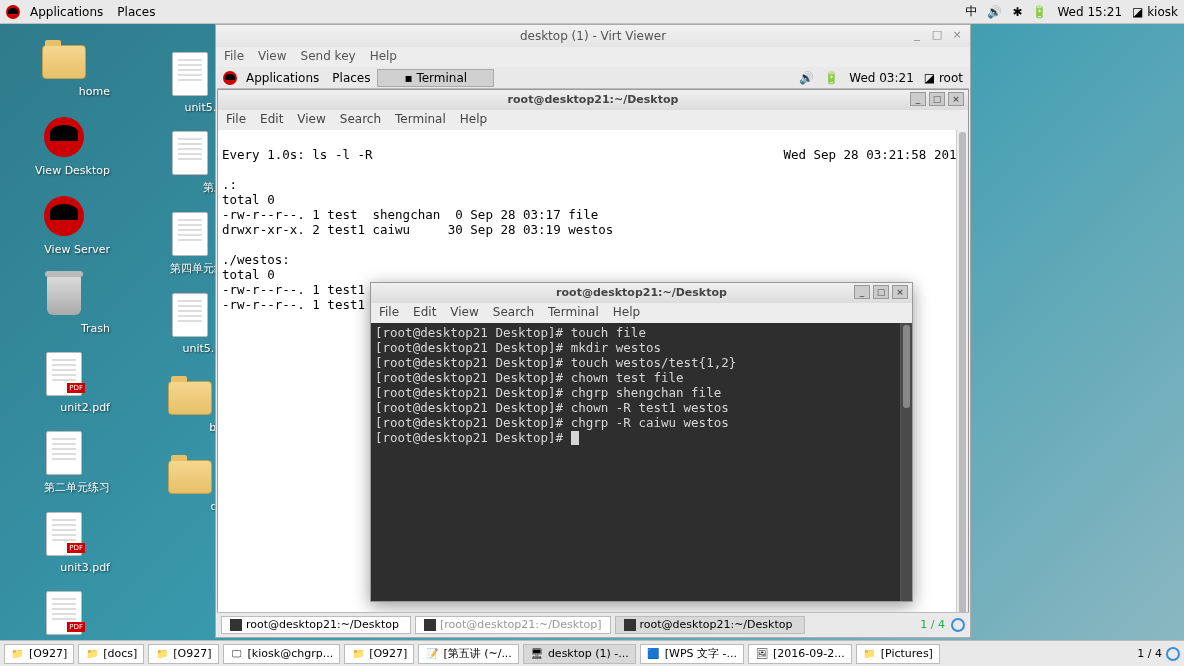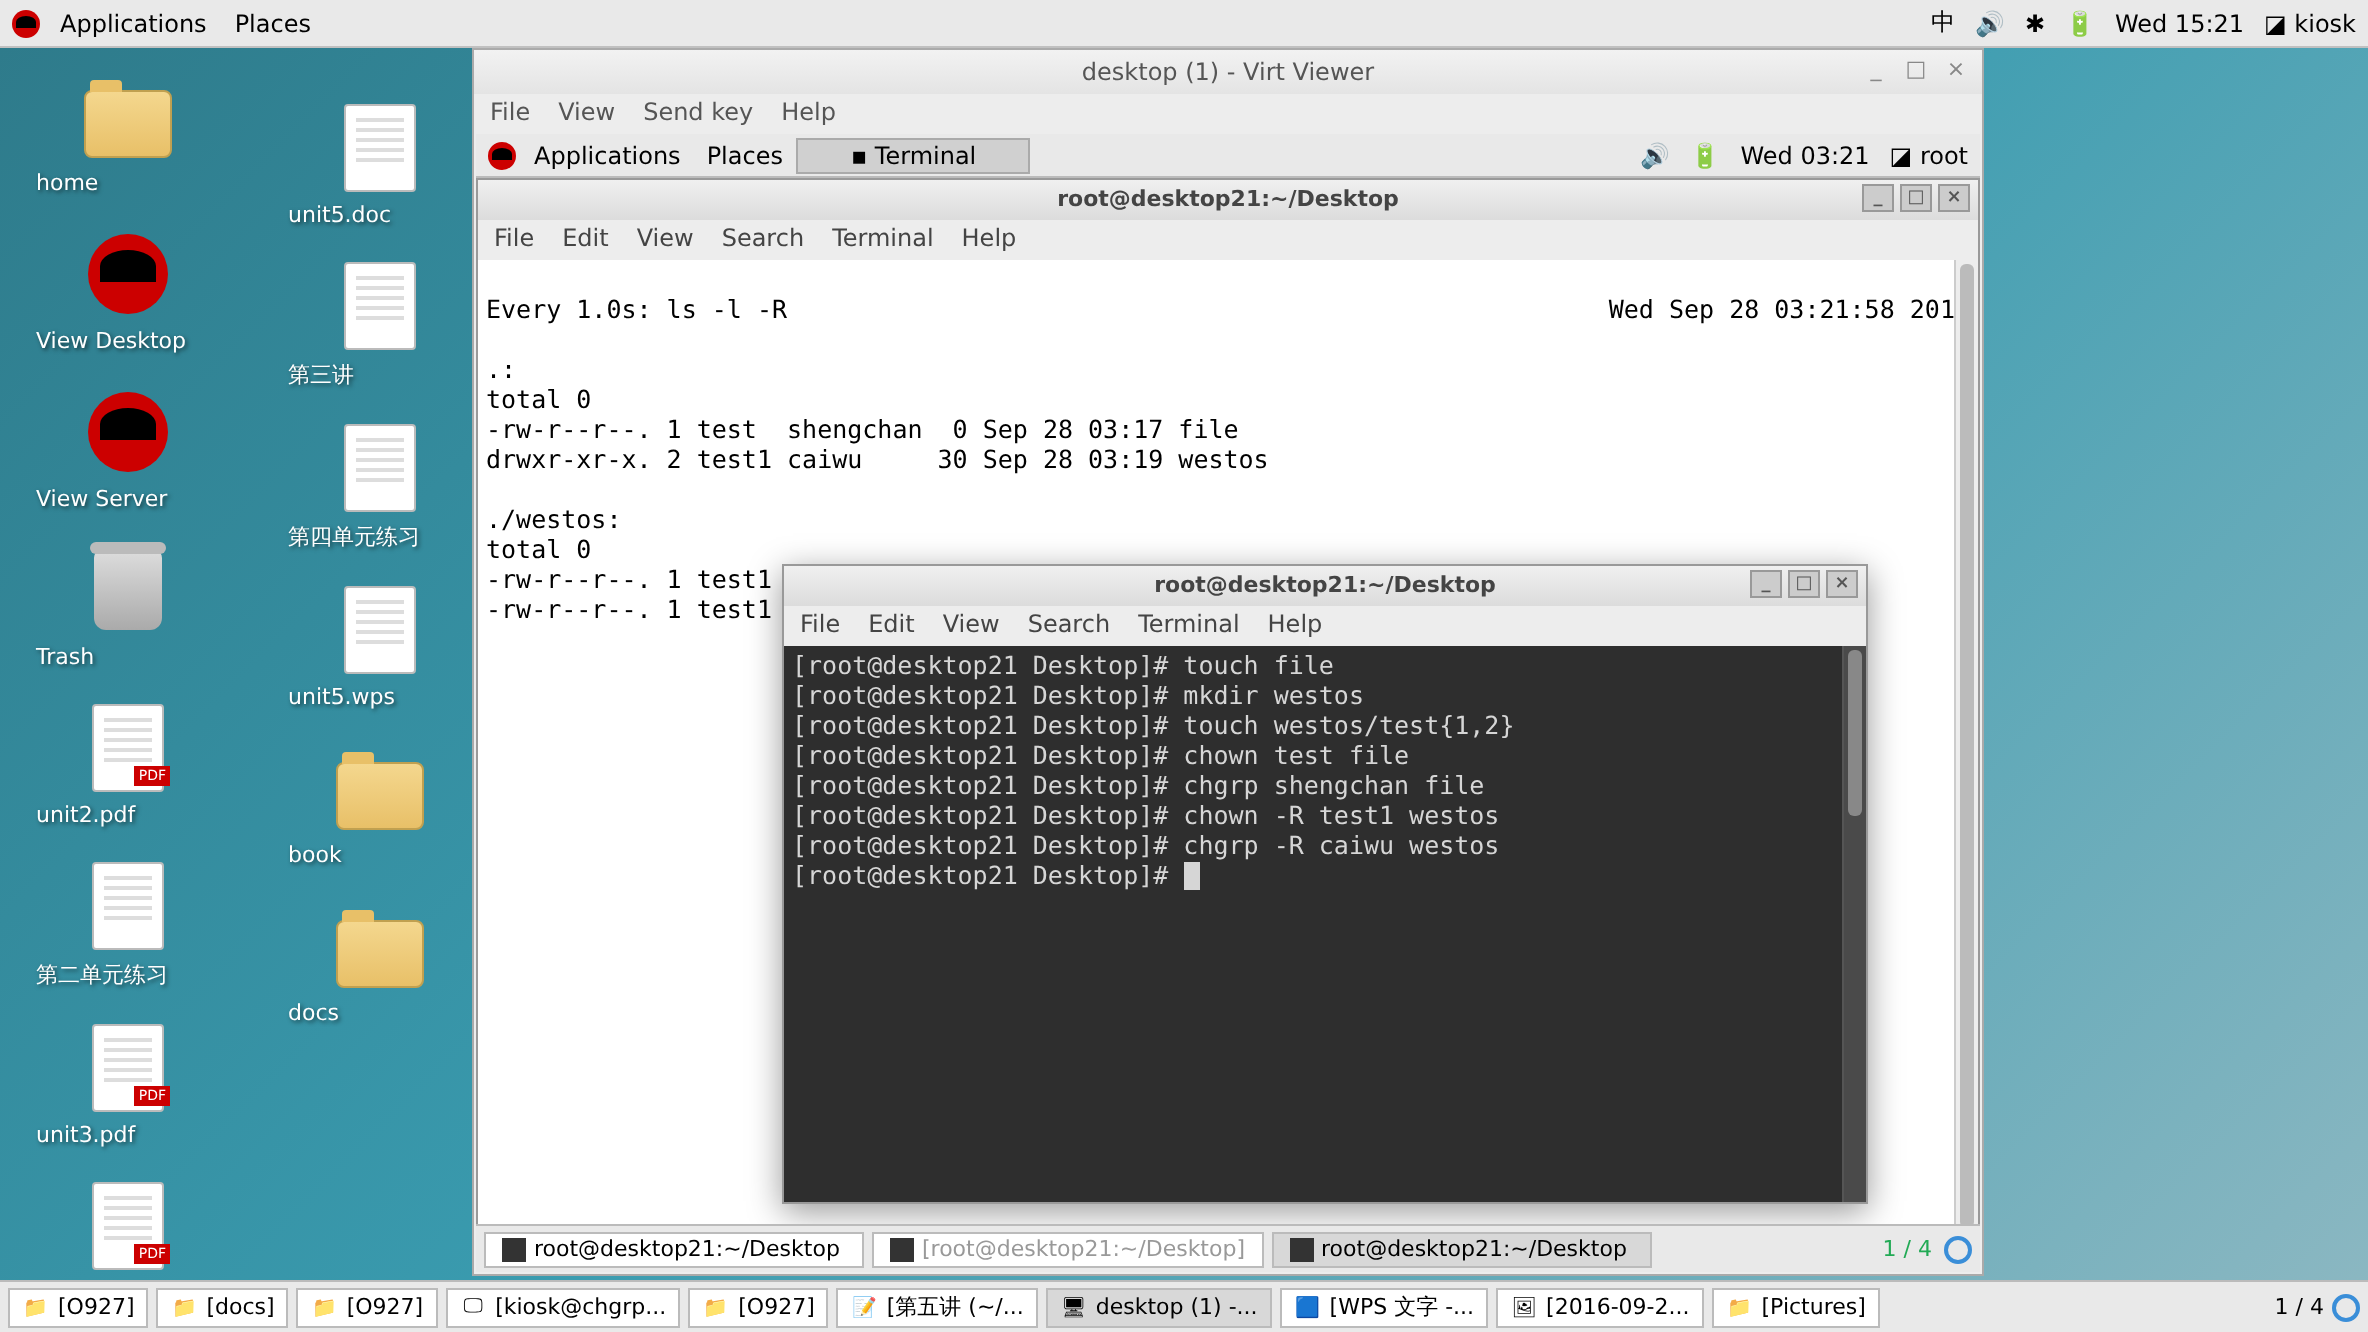--- a/index.html
+++ b/index.html
@@ -19,36 +19,36 @@
 }
 .host-panel .left { display: flex; align-items: center; gap: 2px; }
 .host-panel .right { margin-left: auto; display: flex; align-items: center; gap: 10px; }
 .panel-item { padding: 2px 6px; cursor: pointer; }
 .rh-logo { width: 14px; height: 14px; background: #cc0000; border-radius: 50%; display: inline-block; margin-right: 2px; position: relative; }
 .rh-logo::after { content: ''; position: absolute; top: 3px; left: 2px; width: 10px; height: 6px; background: #000; border-radius: 50% 50% 0 0; }
 
 
 .desktop-icons { position: absolute; top: 34px; left: 14px; z-index: 1; }
 .icon-col { position: absolute; }
-.d-icon { width: 100px; text-align: left; margin-bottom: 14px; cursor: pointer; }
+.d-icon { width: 100px; text-align: right; margin-bottom: 14px; cursor: pointer; }
 .d-icon .glyph { width: 48px; height: 48px; margin: 0 auto 2px; display: flex; align-items: center; justify-content: center; font-size: 32px; }
 .d-icon .label { color: #fff; font-size: 11px; text-shadow: 1px 1px 2px rgba(0,0,0,0.6); padding: 1px 4px; border-radius: 2px; display: inline-block; }
 .folder-glyph { background: linear-gradient(#f4d78e, #e8c068); border: 1px solid #c0a050; border-radius: 4px; width: 44px; height: 34px; position: relative; margin-top: 8px; }
 .folder-glyph::before { content:''; position: absolute; top: -6px; left: 2px; width: 16px; height: 6px; background: #e8c068; border-radius: 2px 2px 0 0; }
 .doc-glyph { background: #fff; border: 1px solid #bbb; width: 36px; height: 44px; border-radius: 2px; position: relative; }
 .doc-glyph::after { content:''; position: absolute; top: 6px; left: 5px; right: 5px; height: 2px; background: #ddd; box-shadow: 0 5px #ddd, 0 10px #ddd, 0 15px #ddd, 0 20px #ddd; }
 .pdf-glyph::before { content: 'PDF'; position: absolute; bottom: 2px; right: -4px; background: #c00; color:#fff; font-size: 7px; padding: 1px 2px; }
 .rh-big { width: 40px; height: 40px; background: #cc0000; border-radius: 50%; position: relative; }
 .rh-big::after { content:''; position:absolute; top:8px; left:6px; width:28px; height:16px; background:#000; border-radius: 50% 50% 0 0; }
 .trash-glyph { width: 34px; height: 40px; background: linear-gradient(#ddd,#aaa); border-radius: 4px 4px 6px 6px; position: relative; }
 .trash-glyph::before { content:''; position:absolute; top:-4px; left:-2px; right:-2px; height:6px; background:#bbb; border-radius:3px; }
 
 
 .virt-window {
-  position: absolute; left: 236px; top: 24px; width: 756px; height: 614px;
+  position: absolute; left: 215px; top: 24px; width: 756px; height: 614px;
   background: #ededed; border: 1px solid #aaa; z-index: 10;
 }
 .virt-title { height: 22px; background: linear-gradient(#f2f2f2,#e4e4e4); text-align: center; line-height: 22px; font-size: 12px; color: #555; position: relative; }
 .virt-title .winbtns { position: absolute; right: 6px; top: 3px; display:flex; gap:6px; }
 .winbtn { width: 14px; height: 14px; color: #888; cursor: pointer; font-size: 11px; line-height: 14px; text-align: center; }
 .virt-menu { height: 20px; padding: 2px 8px; display: flex; gap: 14px; font-size: 12px; color: #555; }
 
 
 .guest { position: absolute; left: 1px; top: 42px; right: 1px; bottom: 1px; background: #555; }
 .guest-panel { height: 22px; background: #e9e9e9; display: flex; align-items: center; padding: 0 6px; border-bottom: 1px solid #bbb; }

